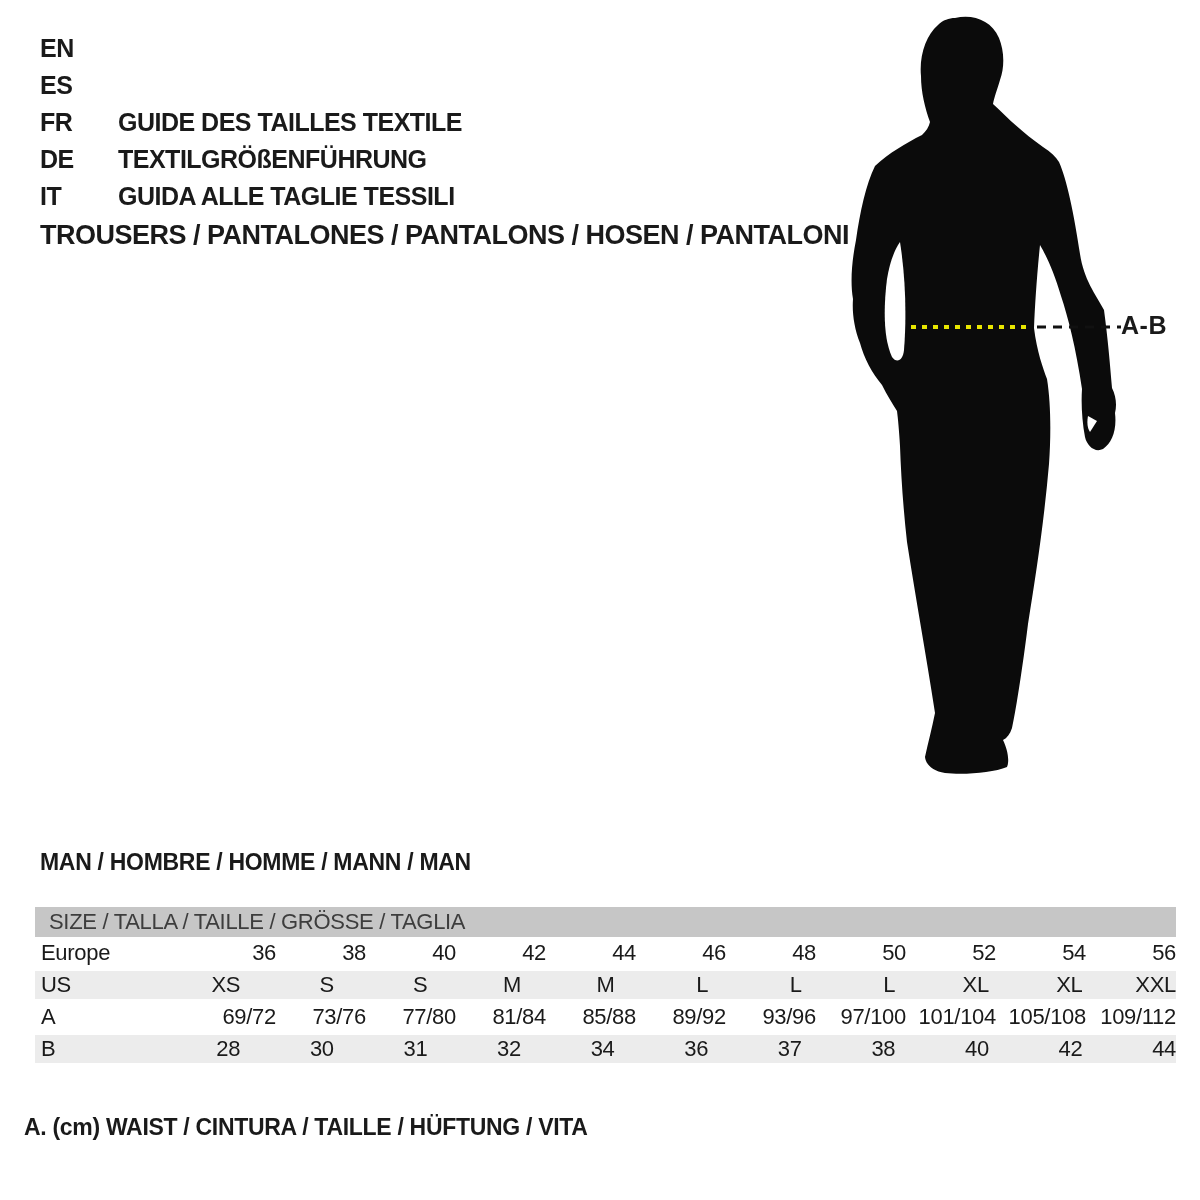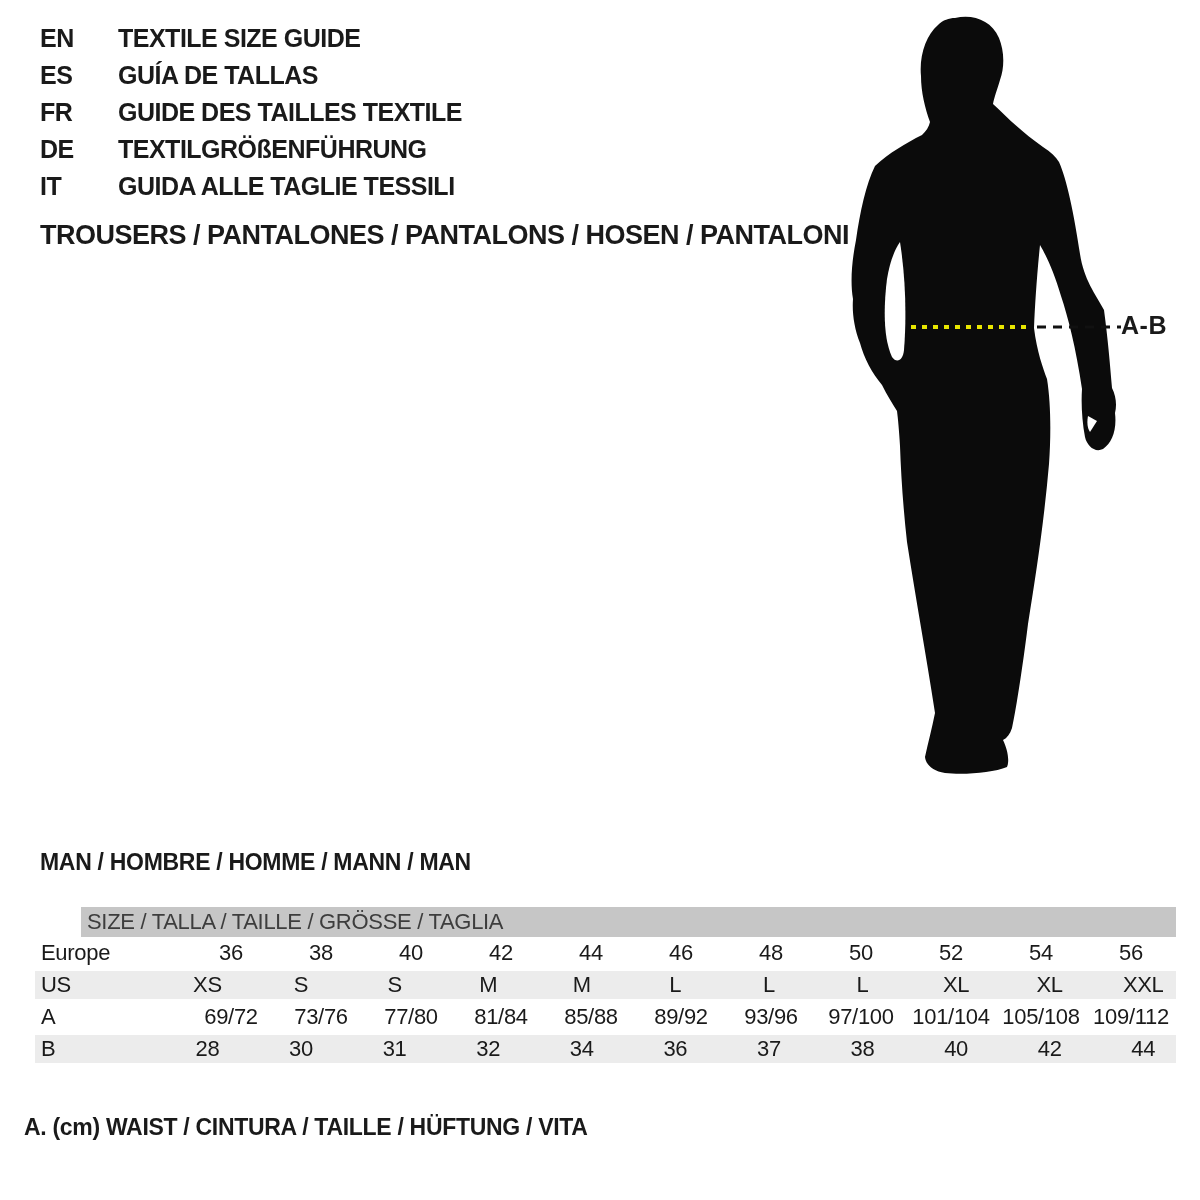--- a/index.html
+++ b/index.html
@@ -1,21 +1,21 @@
 <!DOCTYPE html>
 <html style="--text: #1a1a1a; --silhouette: #0b0b0b; --measure-yellow: #e8e600; --measure-black: #111111; --table-header-bg: #c6c6c6; --table-header-text: #3d3d3d; --table-stripe-bg: #ececec;"><head>
 <meta charset="utf-8">
 <style>
   html,body{margin:0;padding:0;background:#fff;}
   .page{
     position:relative;width:1200px;height:1200px;background:#fff;overflow:hidden;
     font-family:"Liberation Sans",sans-serif;color:var(--text,#1a1a1a);
   }
   
-  .lang-block{position:absolute;left:40px;top:20px;}
+  .lang-block{position:absolute;left:40px;top:30px;}
   .lang-row{display:flex;line-height:37px;}
   .lang-code{width:78px;font-weight:bold;font-size:25px;letter-spacing:-0.5px;}
   .lang-title{font-weight:bold;font-size:25px;letter-spacing:-0.5px;white-space:nowrap;}
   
   .category-title{
     position:absolute;left:40px;top:220px;font-weight:bold;font-size:27px;
     letter-spacing:-0.5px;white-space:nowrap;
   }
   
   .figure-wrap{position:absolute;left:845px;top:12px;width:330px;height:780px;}
@@ -27,47 +27,45 @@
   
   .man-title{
     position:absolute;left:40px;top:849px;font-weight:bold;font-size:23px;
     letter-spacing:-0.3px;white-space:nowrap;
   }
   
   .size-table{position:absolute;left:35px;top:907px;width:1141px;}
   .thead{
     height:30px;line-height:30px;background:var(--table-header-bg,#c6c6c6);
     color:var(--table-header-text,#3d3d3d);font-size:22px;letter-spacing:-0.3px;
-    padding-left:6px;box-sizing:border-box;margin-left:46px;
+    padding-left:14px;box-sizing:border-box;
   }
   .trow{display:flex;height:32px;align-items:center;font-size:22px;letter-spacing:-0.3px;}
   .trow.stripe{
     background:var(--table-stripe-bg,#ececec);
     box-shadow:inset 0 2px 0 0 #fff, inset 0 -2px 0 0 #fff;
     gap:28px;
   }
-  .tcell{width:90px;text-align:center;}
+  .tcell{width:90px;text-align:right;}
   .tcell.rlabel{width:151px;text-align:left;padding-left:6px;box-sizing:border-box;}
   
   .notes{position:absolute;left:24px;top:1110px;}
   .note-line{font-weight:bold;font-size:23px;line-height:34px;letter-spacing:-0.3px;white-space:nowrap;}
 </style>
 </head>
 <body>
 
 <div class="page">
 
   <div class="lang-block" id="langBlock">
       <div class="lang-row">
         <div class="lang-code">EN</div>
-        <div class="lang-title">TEXTILE SIZE GUIDE</div>
       </div>
       <div class="lang-row">
         <div class="lang-code">ES</div>
-        <div class="lang-title">GUÍA DE TALLAS</div>
       </div>
       <div class="lang-row">
         <div class="lang-code">FR</div>
         <div class="lang-title">GUIDE DES TAILLES TEXTILE</div>
       </div>
       <div class="lang-row">
         <div class="lang-code">DE</div>
         <div class="lang-title">TEXTILGRÖßENFÜHRUNG</div>
       </div>
       <div class="lang-row">

